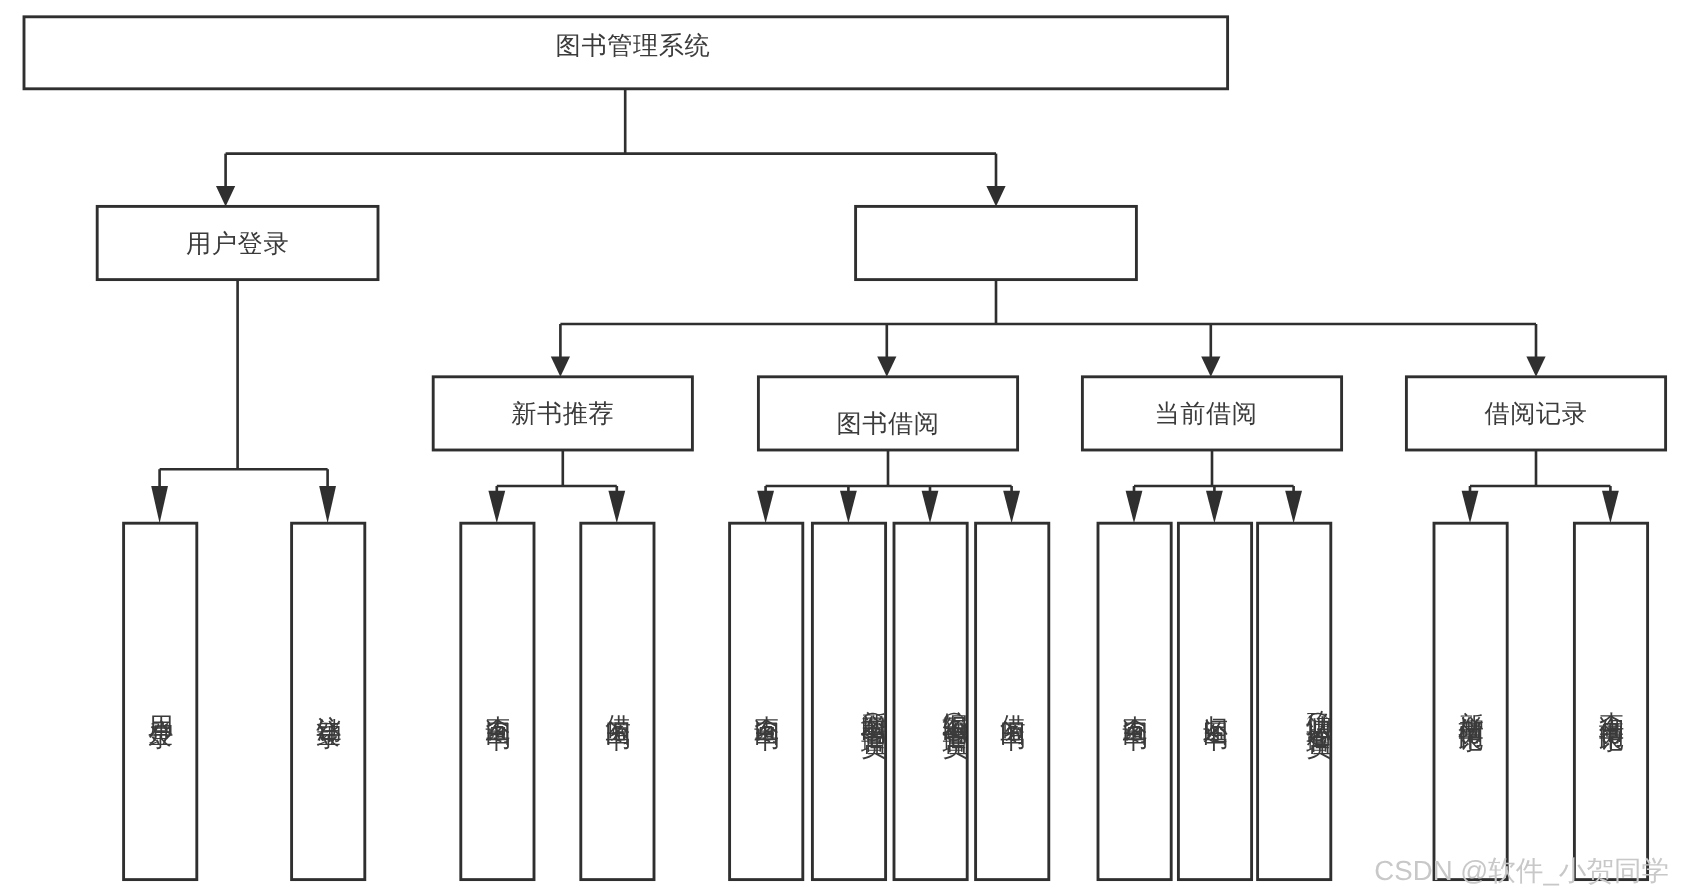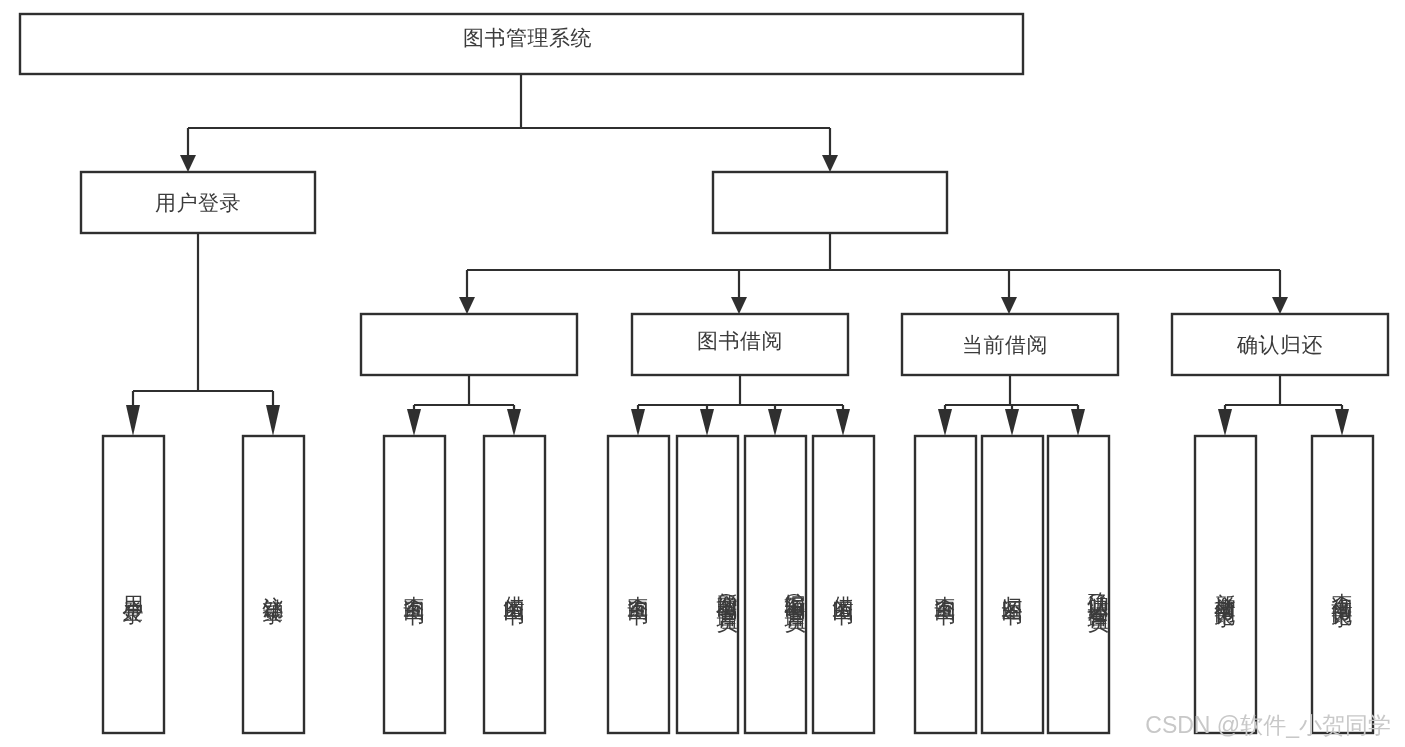--- a/index.html
+++ b/index.html
@@ -177,23 +177,24 @@
 
       <rect class="node-box" x="1195" y="436" width="61" height="297"></rect>
       <rect class="node-box" x="1312" y="436" width="61" height="297"></rect>
     </g>
   </svg>
 
   <div class="node-label-h" style="left:10px; top:14px; width:1003px; height:48px;margin-left:16px;">图书管理系统</div>
 
   <div class="node-label-h" style="left:81px; top:172px; width:234px; height:61px;">用户登录</div>
 
-  <div class="node-label-h" style="left:632px; top:310px; width:216px; height:61px;">图书借阅</div>
+  <div class="node-label-h" style="left:361px; top:314px; width:216px; height:61px;">新书推荐</div>
+  <div class="node-label-h" style="left:632px; top:322px; width:216px; height:61px;">图书借阅</div>
   <div class="node-label-h" style="left:902px; top:314px; width:206px; height:61px;">当前借阅</div>
-  <div class="node-label-h" style="left:1172px; top:314px; width:216px; height:61px;">确认归还</div>
+  <div class="node-label-h" style="left:1172px; top:314px; width:216px; height:61px;">借阅记录</div>
 
   <div class="node-label-v" style="left:103px; top:436px; width:61px; height:297px; align-items:center; padding-top:0;">用户登录</div>
   <div class="node-label-v" style="left:243px; top:436px; width:61px; height:297px; align-items:center; padding-top:0;">注销登录</div>
 
   <div class="node-label-v" style="left:384px; top:436px; width:61px; height:297px; align-items:center; padding-top:0;">查询图书</div>
   <div class="node-label-v" style="left:484px; top:436px; width:61px; height:297px; align-items:center; padding-top:0;">借阅图书</div>
 
   <div class="node-label-v" style="left:608px; top:436px; width:61px; height:297px; align-items:center; padding-top:0;">查询图书</div>
   <div class="node-label-v" style="left:677px; top:436px; width:61px; height:297px;">新增图书（管理员）</div>
   <div class="node-label-v" style="left:745px; top:436px; width:61px; height:297px;">编辑图书（管理员）</div>

